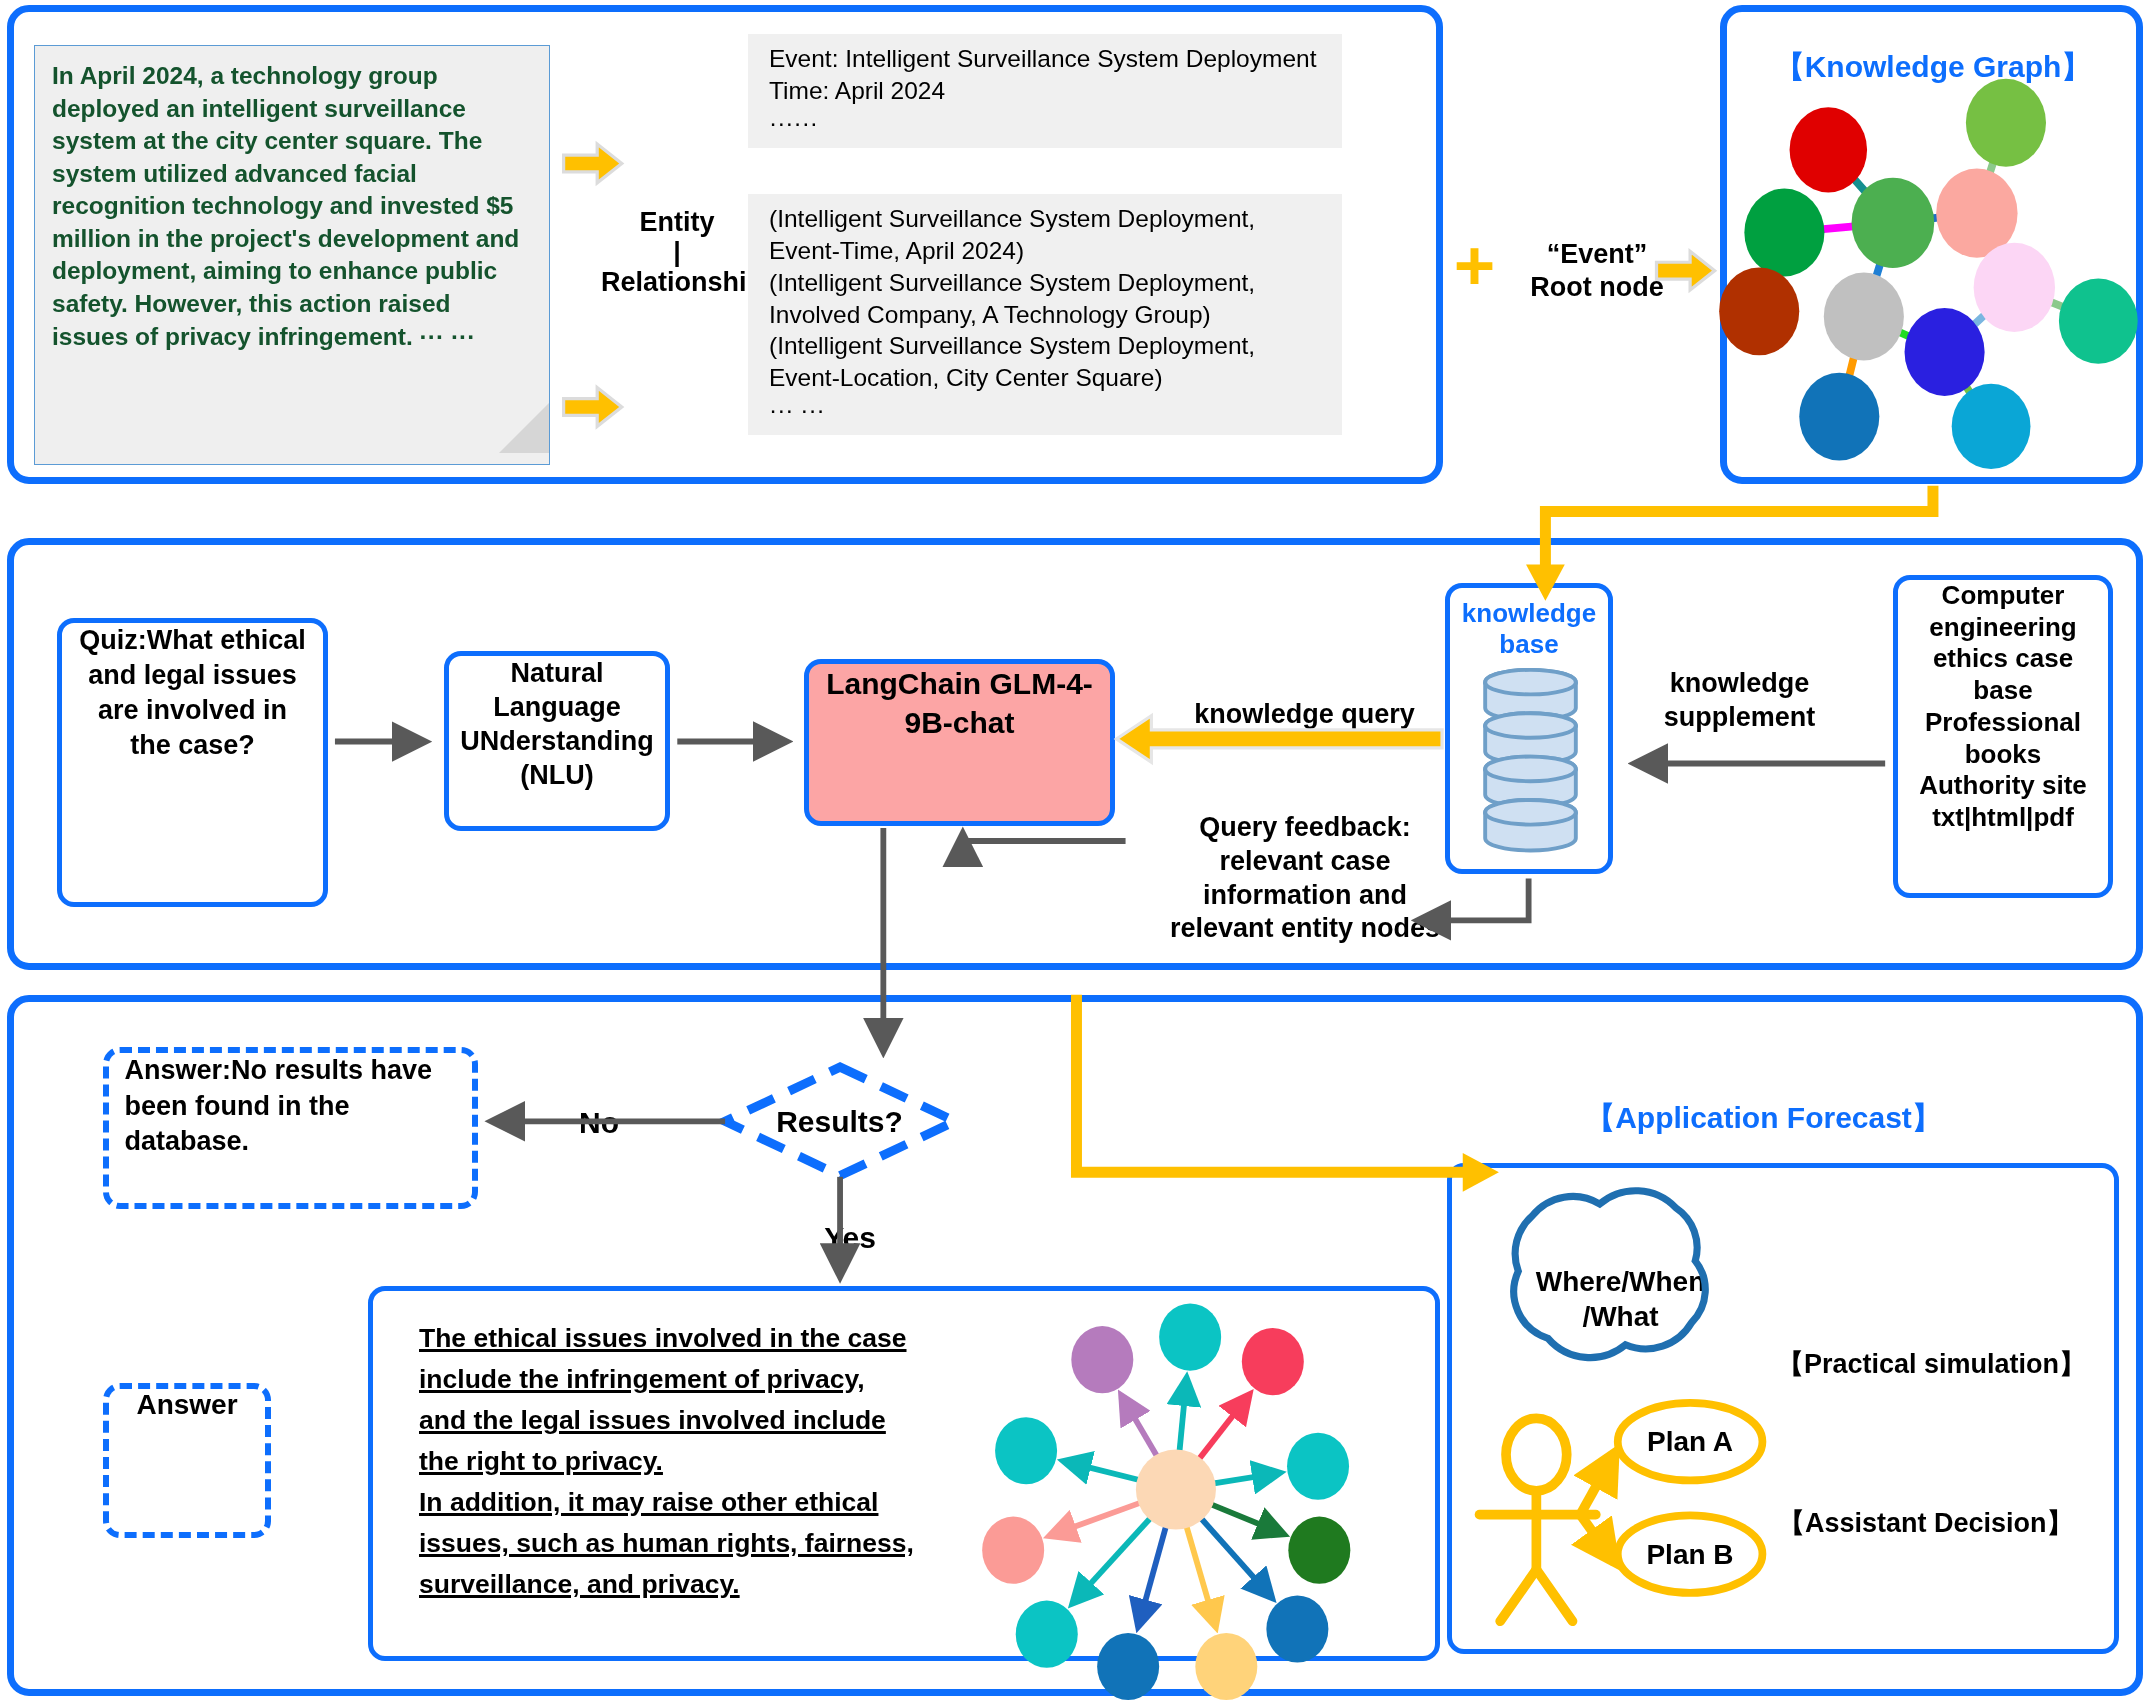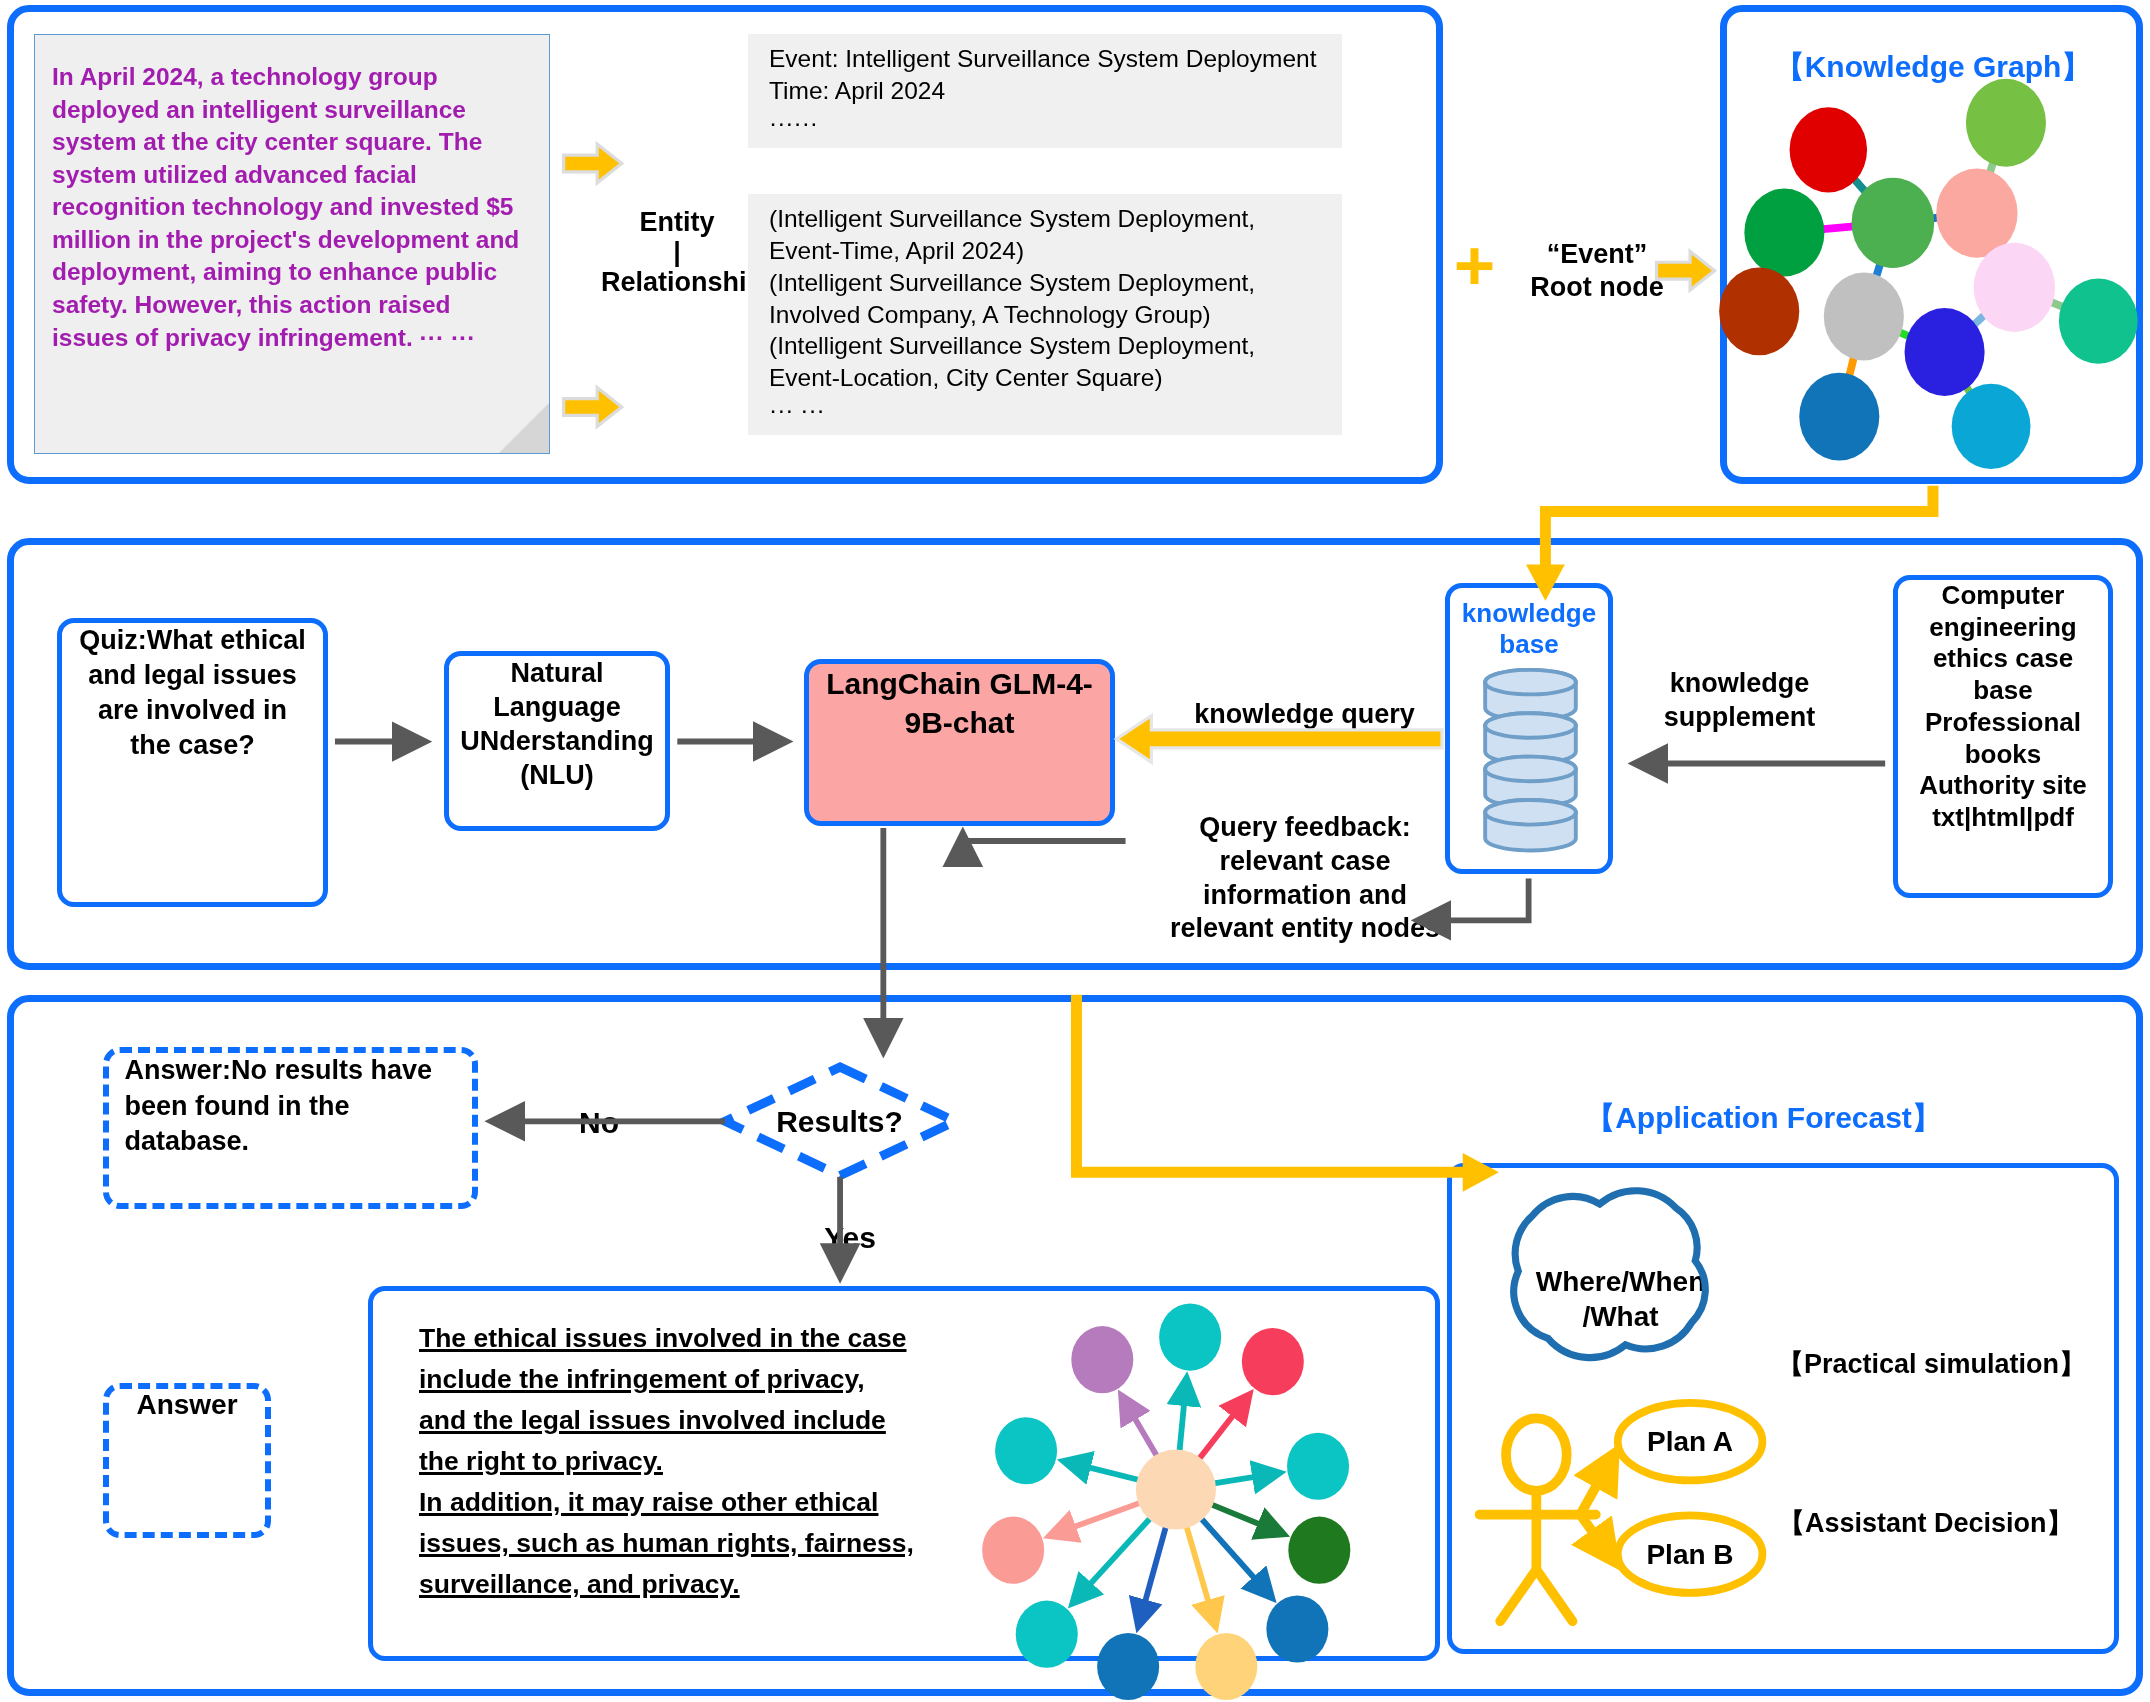--- a/index.html
+++ b/index.html
@@ -48,22 +48,23 @@
     line-height: 1.30;
     white-space: pre-line;
   }
 
   .notebox {
     position: absolute;
     background: #efefef;
     border: 1.9px solid #5b9bd5;
     font-weight: bold;
     line-height: 1.33;
-    padding: 26px 17px;
-    color: #a21caf;
+    padding: 14px 17px;
+    color: #14532d;
+    margin-top: 11px;
   }
   .dogear {
     position: absolute;
     width: 0; height: 0;
     border-left: 50px solid transparent;
     border-bottom: 50px solid #d6d6d6;
   }
 
   .kgtitle {
     position: absolute;

